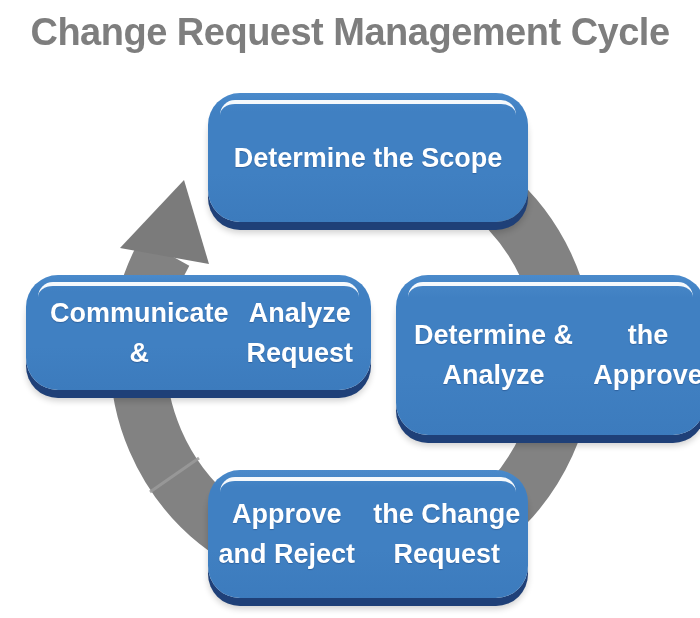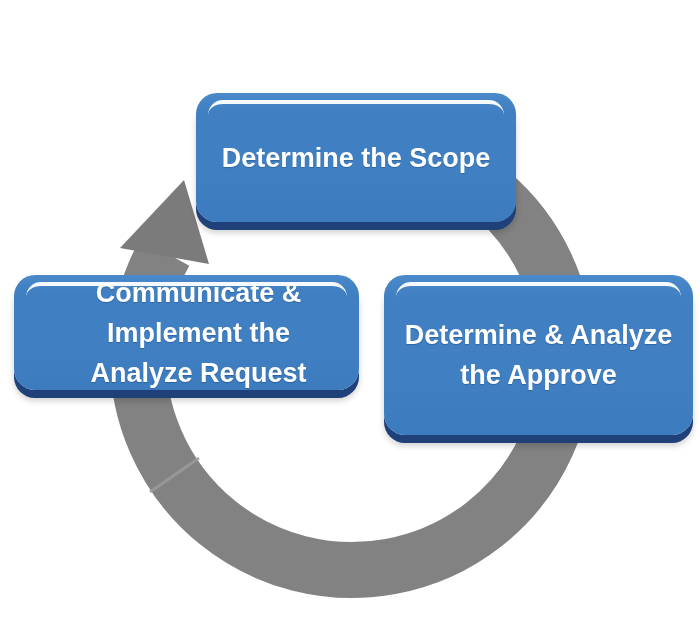--- a/index.html
+++ b/index.html
@@ -26,62 +26,67 @@
     font-size:38px;font-weight:700;letter-spacing:-0.5px;
     color:var(--title-color);
     margin:0;
   }
   .ring-svg{position:absolute;left:0;top:0;z-index:0;}
   .ring-arc{stroke:var(--ring);stroke-width:56;fill:none;}
   .arrow-head{fill:var(--arrow);}
   .ring-seam{stroke:var(--seam);stroke-width:3;opacity:.85;}
   .box{
     position:absolute;z-index:1;
-    border-radius:21px;
+    border-radius:32px;
     background:linear-gradient(180deg,var(--box-top) 0%,var(--box-mid) 14%,var(--box-mid) 62%,var(--box-low) 100%);
     box-shadow:0 8px 0 0 var(--box-edge), 0 11px 6px rgba(0,0,0,.18);
-    display:flex;flex-direction:column;justify-content:center;align-items:center;
+    display:flex;flex-direction:row;justify-content:center;align-items:center;
     color:var(--box-text);
     font-size:27px;font-weight:700;line-height:40px;
     text-align:center;
     text-shadow:0 1px 1px rgba(20,50,100,.35);
+    margin-left:12px;
   }
   .box::before{ 
     content:"";position:absolute;top:7px;left:12px;right:12px;height:14px;
     border-top:4px solid rgba(255,255,255,.95);
     border-radius:15px 15px 0 0;
   }
   .box-top   {left:196px;top:93px; width:320px;height:129px;}
   .box-right {left:384px;top:275px;width:309px;height:160px;}
   .box-bottom{left:196px;top:470px;width:320px;height:128px;}
   .box-left  {left:14px; top:275px;width:321px;height:115px;padding-left:24px;}
   .line{display:block;}
 </style>
 </head>
 <body>
 
 <div class="stage">
 
+  <h1 class="title">Change Request Management Cycle</h1>
 
   <svg class="ring-svg" width="700" height="618" viewBox="0 0 700 618" aria-hidden="true">
 
     <path class="ring-arc" d="M 296.6 149.3 A 214 214 0 1 1 164.8 252.2"></path>
     <polygon class="arrow-head" points="184,180 209,264 120,248"></polygon>
     <line class="ring-seam" x1="199" y1="458" x2="150" y2="492"></line>
   </svg>
 
   <div class="box box-top">
     <span class="line">Determine the Scope</span>
   </div>
 
   <div class="box box-right">
     <span class="line">Determine &amp; Analyze</span>
     <span class="line">the Approve</span>
   </div>
 
+  <div class="box box-bottom">
+    <span class="line">Approve and Reject</span>
+    <span class="line">the Change Request</span>
+  </div>
 
   <div class="box box-left">
     <span class="line">Communicate &amp;</span>
-    <span class="line">Implement the</span>
     <span class="line">Analyze Request</span>
   </div>
 
 </div>
 
 </body></html>

